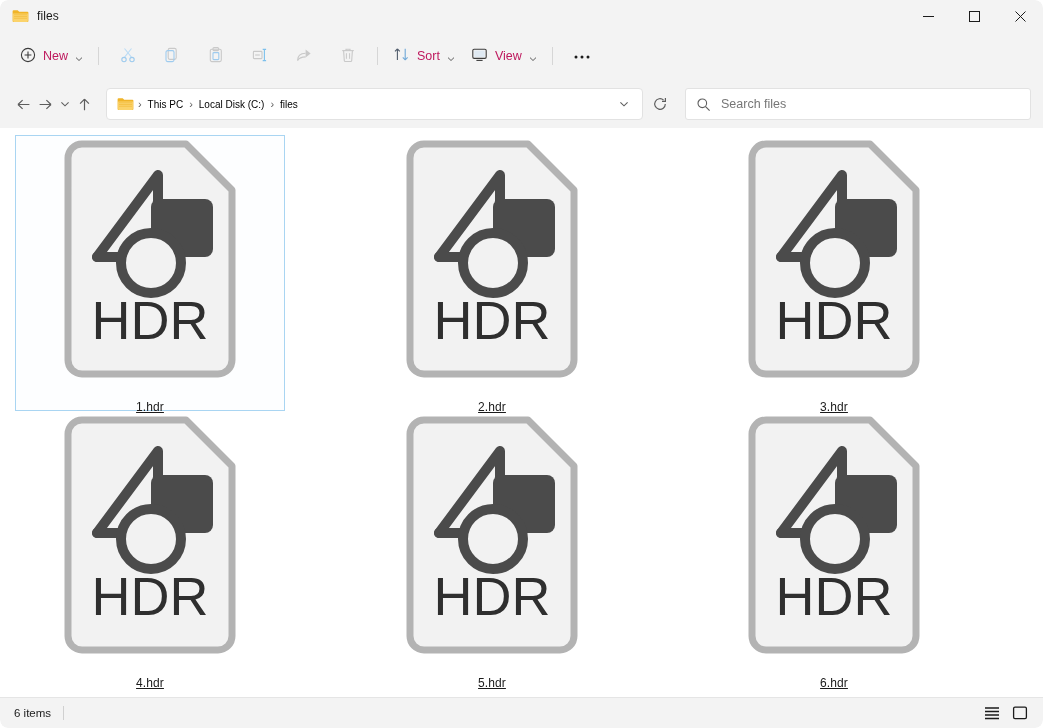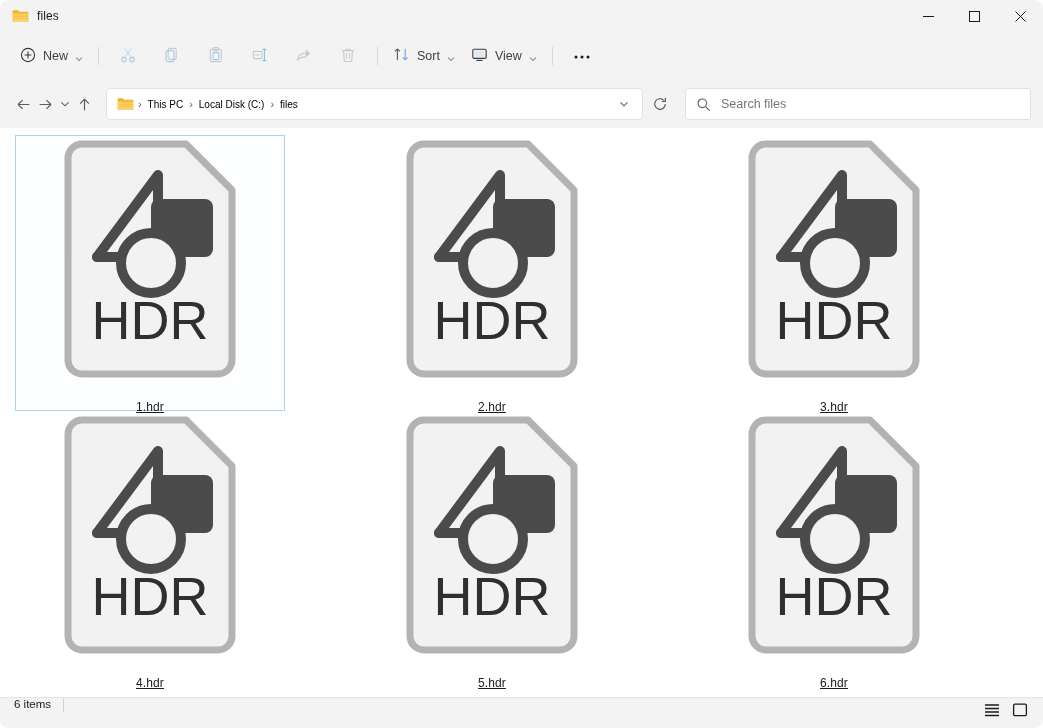--- a/index.html
+++ b/index.html
@@ -83,21 +83,21 @@
     align-items: center;
     justify-content: center;
     gap: 7px;
     padding: 0 8px;
     border-radius: 4px;
     color: #1b1b1b;
     font-size: 12.5px;
     white-space: nowrap;
   }
   .tb-item.icon-only { width: 24px; padding: 0 10px; }
-  .tb-label { font-size: 12.5px; color: #404040; }
+  .tb-label { font-size: 12.5px; color: #be185d; }
   .tb-sep {
     width: 1px;
     height: 18px;
     background: #d6d6d6;
     margin: 0 7px;
   }
   .chev {
     display: inline-block;
     width: 8px;
     height: 8px;
@@ -248,21 +248,21 @@
   
   .statusbar {
     position: absolute;
     left: 0;
     bottom: 0;
     width: 1043px;
     height: 31px;
     background: #f3f3f3;
     border-top: 1px solid #e5e5e5;
     display: flex;
-    align-items: flex-start;
+    align-items: center;
     box-sizing: border-box;
     border-bottom-left-radius: 8px;
     border-bottom-right-radius: 8px;
   }
   .status-text {
     font-size: 11.5px;
     color: #1b1b1b;
     padding-left: 14px;
   }
   .status-div {

